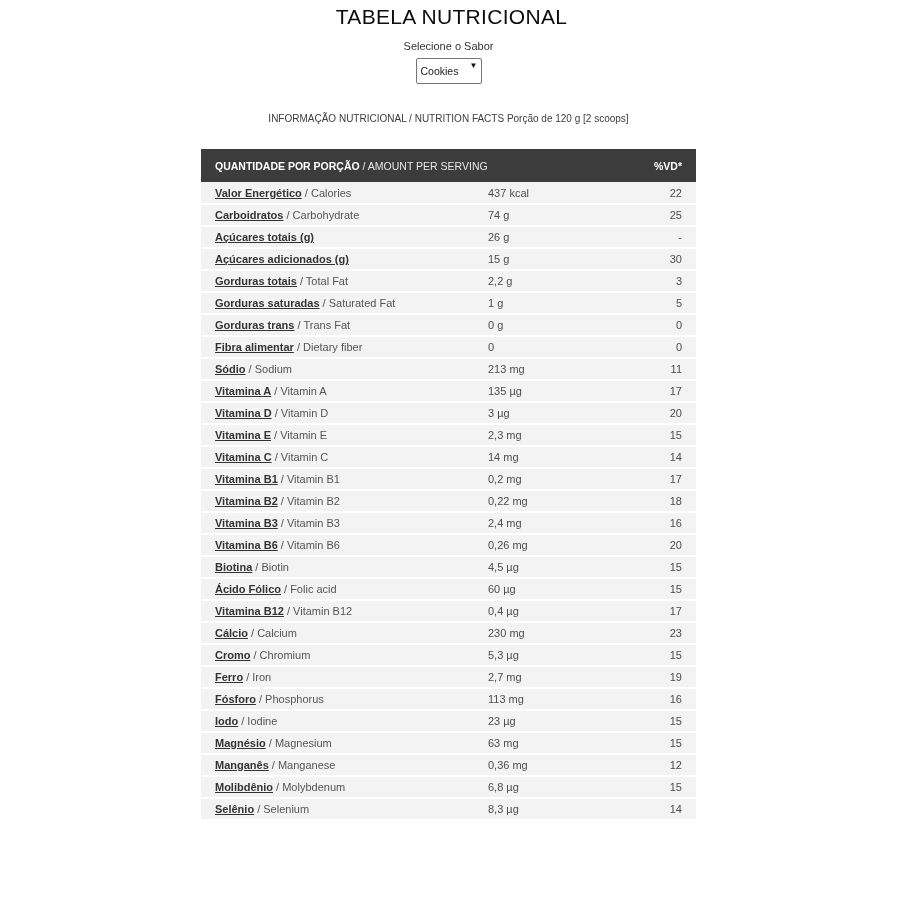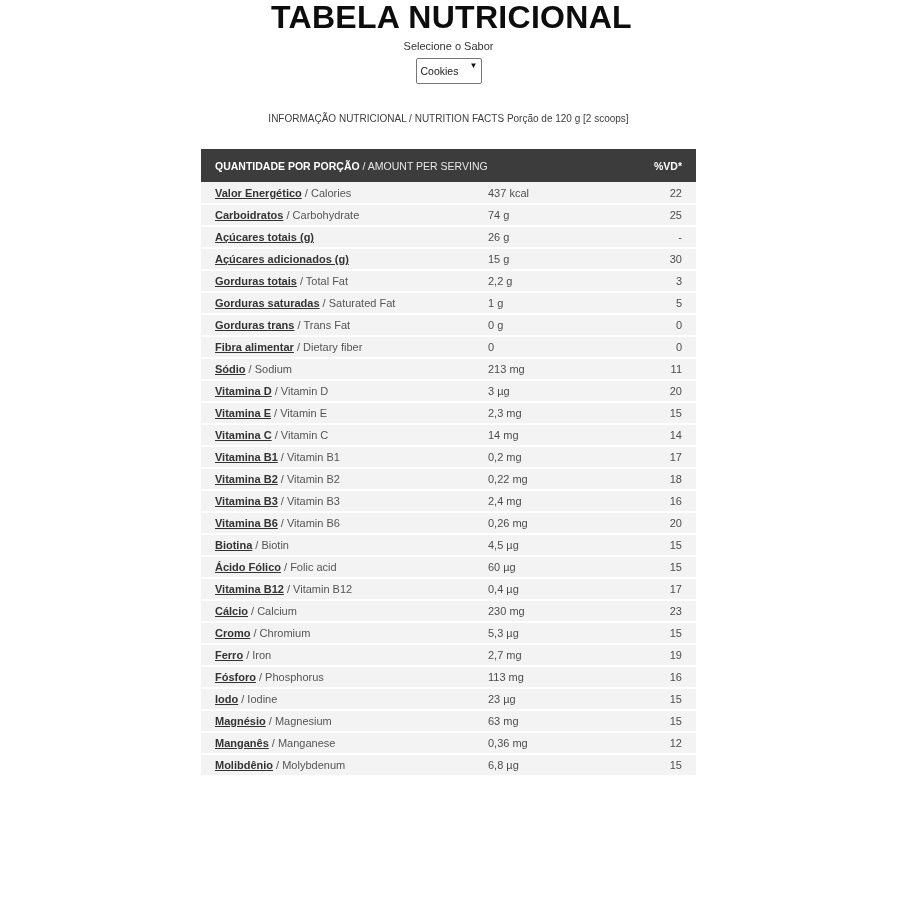--- a/index.html
+++ b/index.html
@@ -12,23 +12,23 @@
   .page {
     width: 897px;
     min-height: 897px;
     margin: 0 auto;
     background: #ffffff;
     padding-top: 2px;
   }
   .page-title {
     margin: 0;
     text-align: center;
-    font-size: 32px;
+    font-size: 21px;
     line-height: 30px;
-    font-weight: 700;
+    font-weight: 400;
     letter-spacing: 0.3px;
     color: #0d0d0d;
     padding-left: 6px;
   }
   .flavor-label {
     margin-top: 8px;
     text-align: center;
     font-size: 11px;
     color: #333333;
   }
@@ -201,20 +201,25 @@
     <td class="cell-amount">0</td>
     <td class="cell-vd">0</td>
   </tr>
 
   <tr>
     <td class="cell-name"><span class="nutrient-pt">Sódio</span><span class="nutrient-en"> / Sodium</span></td>
     <td class="cell-amount">213 mg</td>
     <td class="cell-vd">11</td>
   </tr>
 
+  <tr>
+    <td class="cell-name"><span class="nutrient-pt">Vitamina A</span><span class="nutrient-en"> / Vitamin A</span></td>
+    <td class="cell-amount">135 µg</td>
+    <td class="cell-vd">17</td>
+  </tr>
 
   <tr>
     <td class="cell-name"><span class="nutrient-pt">Vitamina D</span><span class="nutrient-en"> / Vitamin D</span></td>
     <td class="cell-amount">3 µg</td>
     <td class="cell-vd">20</td>
   </tr>
 
   <tr>
     <td class="cell-name"><span class="nutrient-pt">Vitamina E</span><span class="nutrient-en"> / Vitamin E</span></td>
     <td class="cell-amount">2,3 mg</td>
@@ -311,16 +316,21 @@
     <td class="cell-amount">0,36 mg</td>
     <td class="cell-vd">12</td>
   </tr>
 
   <tr>
     <td class="cell-name"><span class="nutrient-pt">Molibdênio</span><span class="nutrient-en"> / Molybdenum</span></td>
     <td class="cell-amount">6,8 µg</td>
     <td class="cell-vd">15</td>
   </tr>
 
+  <tr>
+    <td class="cell-name"><span class="nutrient-pt">Selênio</span><span class="nutrient-en"> / Selenium</span></td>
+    <td class="cell-amount">8,3 µg</td>
+    <td class="cell-vd">14</td>
+  </tr>
 </tbody>
   </table>
 
 </div>
 
 </body></html>

